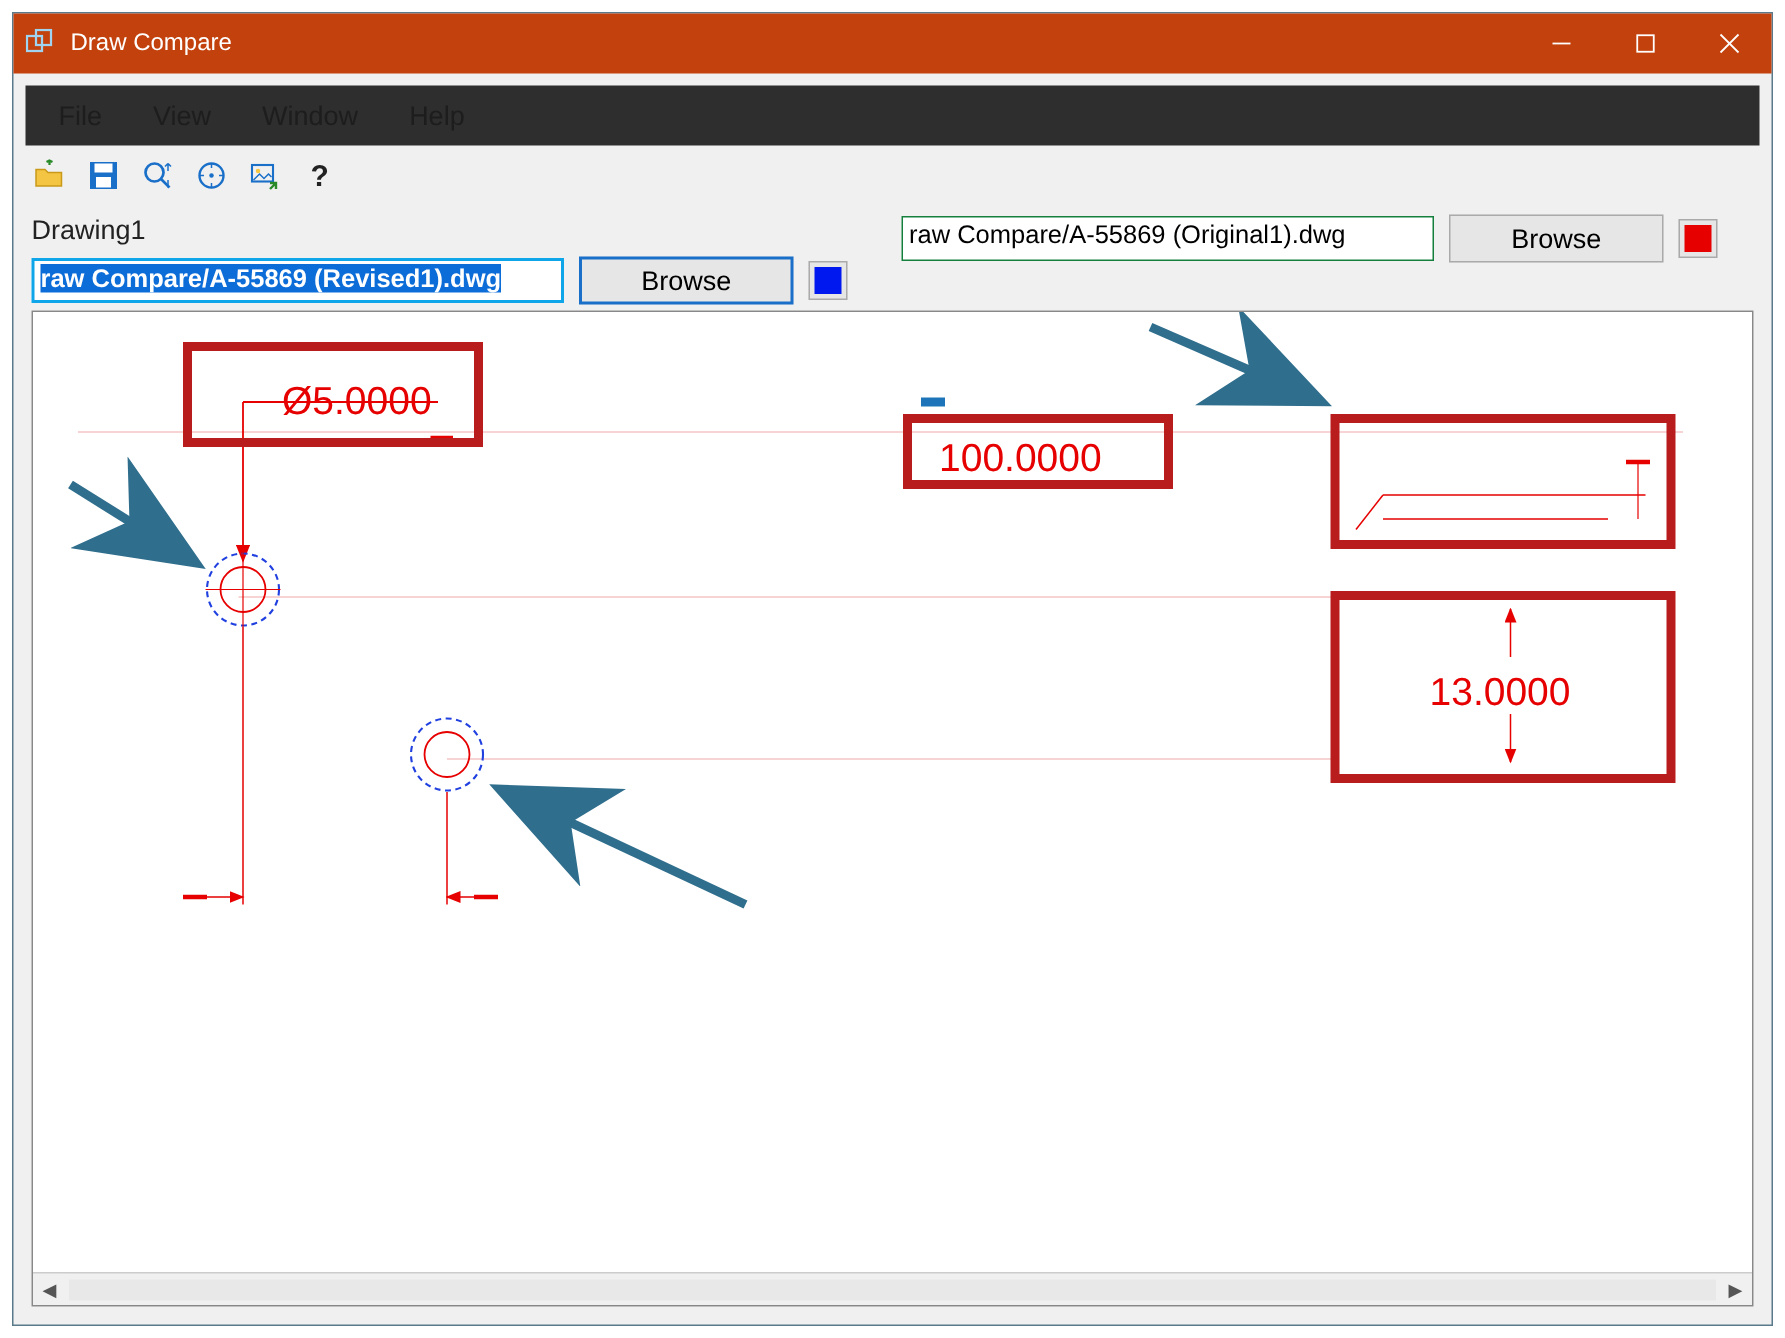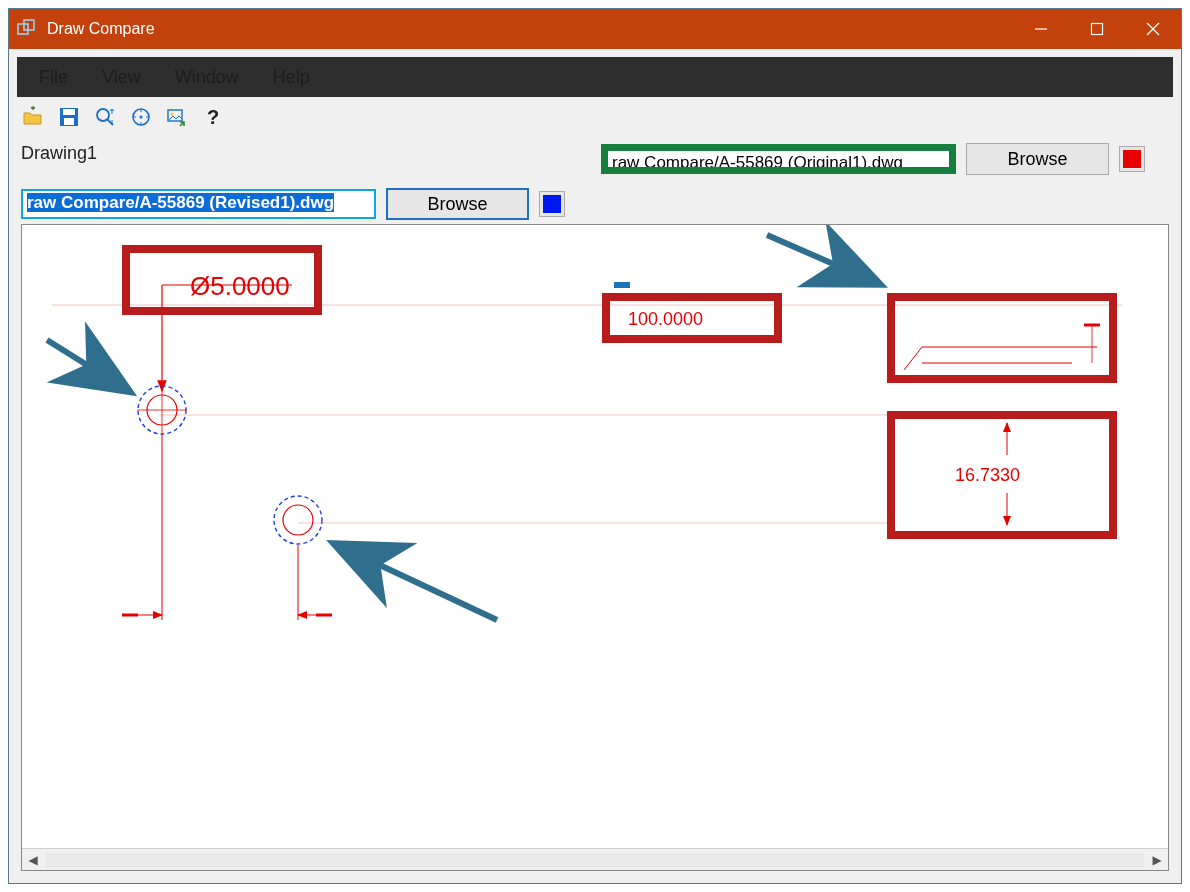--- a/index.html
+++ b/index.html
@@ -78,32 +78,32 @@
   .drawings-row {
     display: flex;
     padding: 6px 12px 4px 12px;
     gap: 30px;
   }
   .drawing-col {
     width: 550px;
   }
   .drawing-col .lbl {
     font-size: 18px;
-    margin-bottom: 24px;
+    margin-bottom: 7px;
     color: #222;
   }
   .drawing-input-row {
     display: flex;
     align-items: center;
     gap: 10px;
   }
   .path-input {
     flex: 0 0 355px;
     height: 30px;
-    border: 7px solid #15803d;
+    border: 1px solid #15803d;
     background: #fff;
     font-size: 17px;
     padding: 2px 4px;
     overflow: hidden;
     white-space: nowrap;
   }
   .path-input.selected {
     border: 2px solid #0ea5e9;
     font-weight: bold;
   }
@@ -165,26 +165,26 @@
     font-size: 12px;
     color: #555;
   }
   .hscroll .track {
     flex: 1; height: 14px; background: #e8e8e8; margin: 0 2px;
   }
 
   
   .hl {
     position: absolute;
-    border: 8px solid #b91c1c;
+    border: 6px solid #b91c1c;
     background: transparent;
   }
   .dim-text {
     color: #e60000;
-    font-size: 18px;
+    font-size: 26px;
     font-weight: 400;
     font-family: Arial, sans-serif;
   }
   .dim-text.big { font-size: 26px; }
 
   
   .arrow-anno {
     position: absolute;
     pointer-events: none;
   }
@@ -351,21 +351,21 @@
         <div class="dim-text big" style="position:absolute; left:60px; top:18px;">Ø5.0000</div>
       </div>
 
       <div class="hl" style="left:580px; top:68px; width:180px; height:50px;">
         <div class="dim-text" style="position:absolute; left:18px; top:8px;">100.0000</div>
       </div>
 
       <div class="hl" style="left:865px; top:68px; width:230px; height:90px;"></div>
 
       <div class="hl" style="left:865px; top:186px; width:230px; height:128px;">
-        <div class="dim-text" style="position:absolute; left:60px; top:46px;">16.7330</div>
+        <div class="dim-text" style="position:absolute; left:60px; top:46px;">13.0000</div>
       </div>
 
 
       <svg class="arrow-anno" style="left:0;top:-200px" width="1146" height="720">
         <defs>
           <marker id="teal" markerWidth="14" markerHeight="12" refX="12" refY="6" orient="auto">
             <path d="M0,0 L14,6 L0,12 L4,6 z" fill="#2f6e8c"></path>
           </marker>
         </defs>
 

